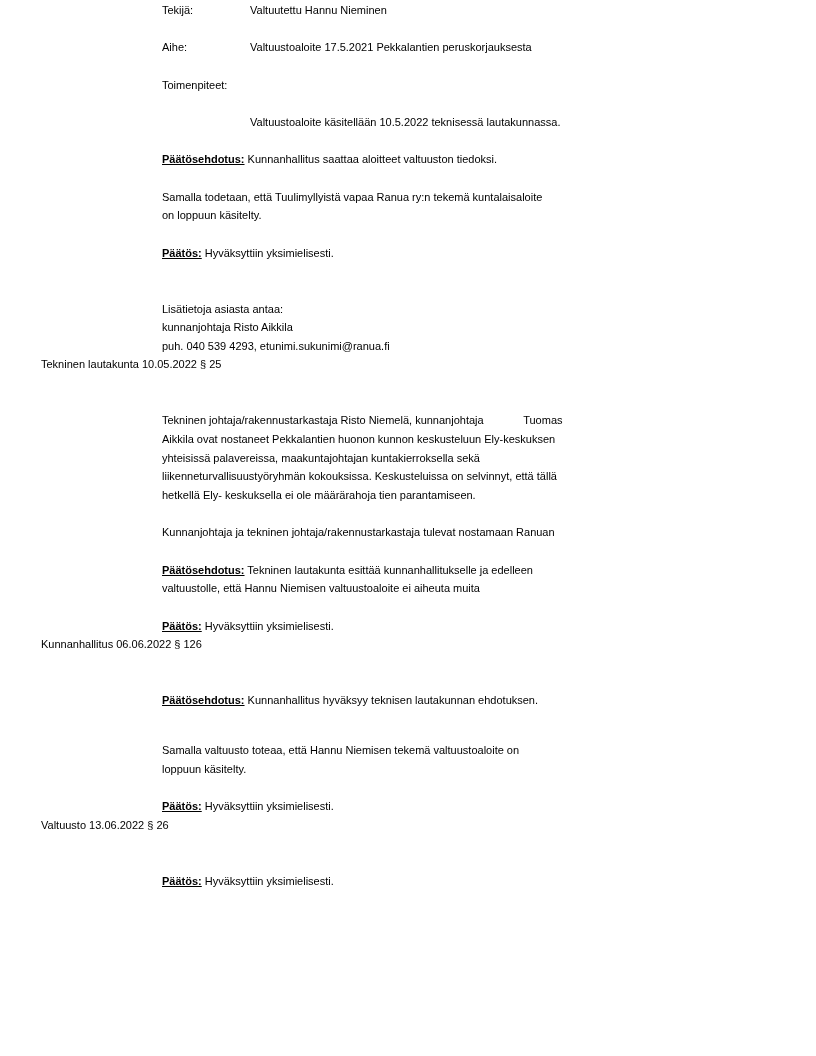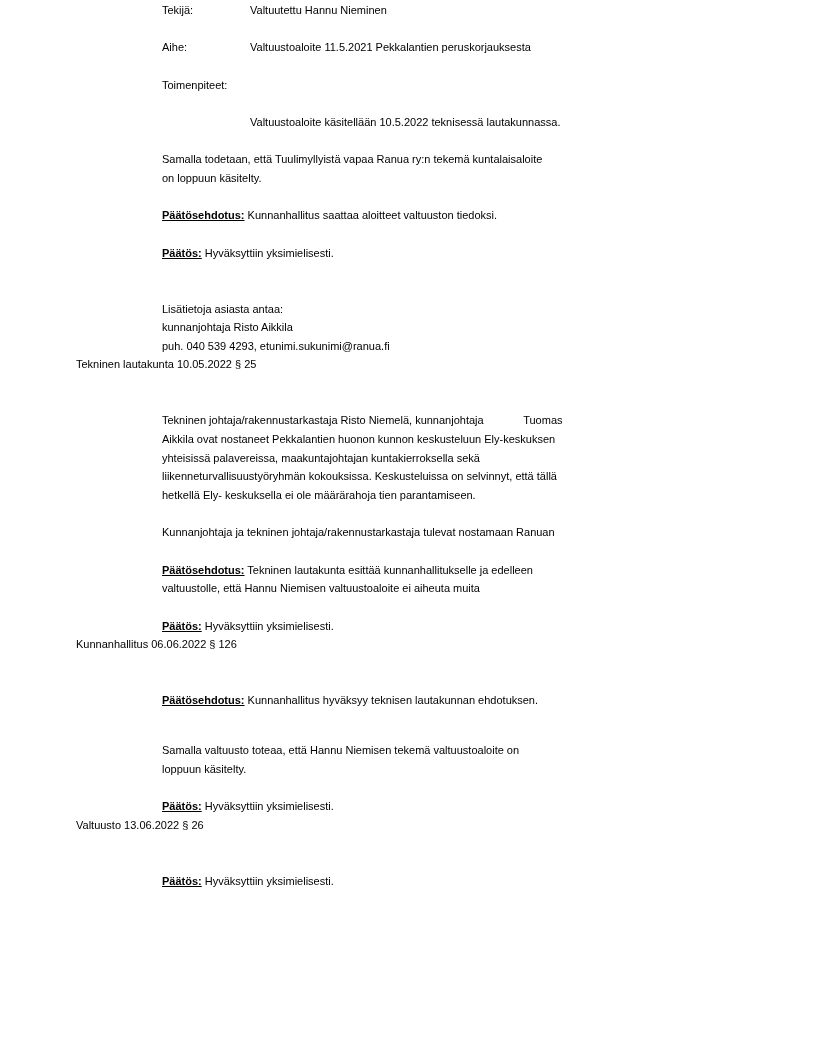--- a/index.html
+++ b/index.html
@@ -19,44 +19,44 @@
     overflow: hidden;
     box-sizing: border-box;
     padding-top: 1px;
   }
   .doc-content {
     width: 100%;
   }
   .block {
     white-space: pre;
   }
-  .indent-0 { margin-left: 76px; }
+  .indent-0 { margin-left: 41px; }
   .indent-1 { margin-left: 162px; }
   .indent-2 { margin-left: 250px; }
   .field-label {
     display: inline-block;
     width: 88px;
     vertical-align: top;
   }
   .lead {
     font-weight: bold;
     text-decoration: underline;
   }
 </style>
 </head>
 <body>
 
 <div class="page">
   <div class="doc-content">
       <div class="block indent-1" style="margin-top: 0px;"><span class="field-label">Tekijä:</span><span>Valtuutettu Hannu Nieminen</span></div>
-      <div class="block indent-1" style="margin-top: 18.66px;"><span class="field-label">Aihe:</span><span>Valtuustoaloite 11.5.2021 Pekkalantien peruskorjauksesta</span></div>
+      <div class="block indent-1" style="margin-top: 18.66px;"><span class="field-label">Aihe:</span><span>Valtuustoaloite 17.5.2021 Pekkalantien peruskorjauksesta</span></div>
       <div class="block indent-1" style="margin-top: 18.66px;"><span>Toimenpiteet:</span></div>
       <div class="block indent-2" style="margin-top: 18.66px;"><span>Valtuustoaloite käsitellään 10.5.2022 teknisessä lautakunnassa.</span></div>
+      <div class="block indent-1" style="margin-top: 18.66px;"><span class="lead">Päätösehdotus:</span><span> Kunnanhallitus saattaa aloitteet valtuuston tiedoksi.</span></div>
       <div class="block indent-1" style="margin-top: 18.66px;"><span>Samalla todetaan, että Tuulimyllyistä vapaa Ranua ry:n tekemä kuntalaisaloite</span><br><span>on loppuun käsitelty.</span></div>
-      <div class="block indent-1" style="margin-top: 18.66px;"><span class="lead">Päätösehdotus:</span><span> Kunnanhallitus saattaa aloitteet valtuuston tiedoksi.</span></div>
       <div class="block indent-1" style="margin-top: 18.66px;"><span class="lead">Päätös:</span><span> Hyväksyttiin yksimielisesti.</span></div>
       <div class="block indent-1" style="margin-top: 37.32px;"><span>Lisätietoja asiasta antaa:</span><br><span>kunnanjohtaja Risto Aikkila</span><br><span>puh. 040 539 4293, etunimi.sukunimi@ranua.fi</span></div>
       <div class="block indent-0" style="margin-top: 0px;"><span>Tekninen lautakunta 10.05.2022 § 25</span></div>
       <div class="block indent-1" style="margin-top: 37.32px;"><span>Tekninen johtaja/rakennustarkastaja Risto Niemelä, kunnanjohtaja             Tuomas</span><br><span>Aikkila ovat nostaneet Pekkalantien huonon kunnon keskusteluun Ely-keskuksen</span><br><span>yhteisissä palavereissa, maakuntajohtajan kuntakierroksella sekä</span><br><span>liikenneturvallisuustyöryhmän kokouksissa. Keskusteluissa on selvinnyt, että tällä</span><br><span>hetkellä Ely- keskuksella ei ole määrärahoja tien parantamiseen.</span></div>
       <div class="block indent-1" style="margin-top: 18.66px;"><span>Kunnanjohtaja ja tekninen johtaja/rakennustarkastaja tulevat nostamaan Ranuan</span><br></div>
       <div class="block indent-1" style="margin-top: 18.66px;"><span class="lead">Päätösehdotus:</span><span> Tekninen lautakunta esittää kunnanhallitukselle ja edelleen</span><br><span>valtuustolle, että Hannu Niemisen valtuustoaloite ei aiheuta muita</span><br></div>
       <div class="block indent-1" style="margin-top: 18.66px;"><span class="lead">Päätös:</span><span> Hyväksyttiin yksimielisesti.</span></div>
       <div class="block indent-0" style="margin-top: 0px;"><span>Kunnanhallitus 06.06.2022 § 126</span></div>
       <div class="block indent-1" style="margin-top: 37.32px;"><span class="lead">Päätösehdotus:</span><span> Kunnanhallitus hyväksyy teknisen lautakunnan ehdotuksen.</span></div>
       <div class="block indent-1" style="margin-top: 31px;"><span>Samalla valtuusto toteaa, että Hannu Niemisen tekemä valtuustoaloite on</span><br><span>loppuun käsitelty.</span></div>

